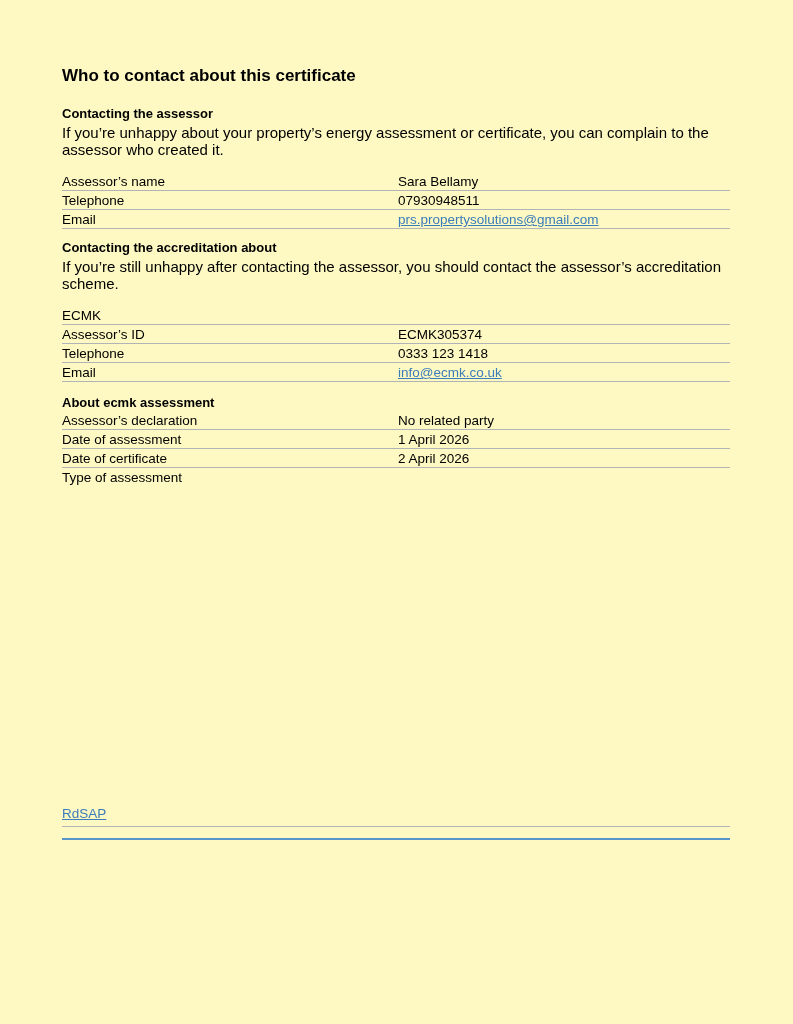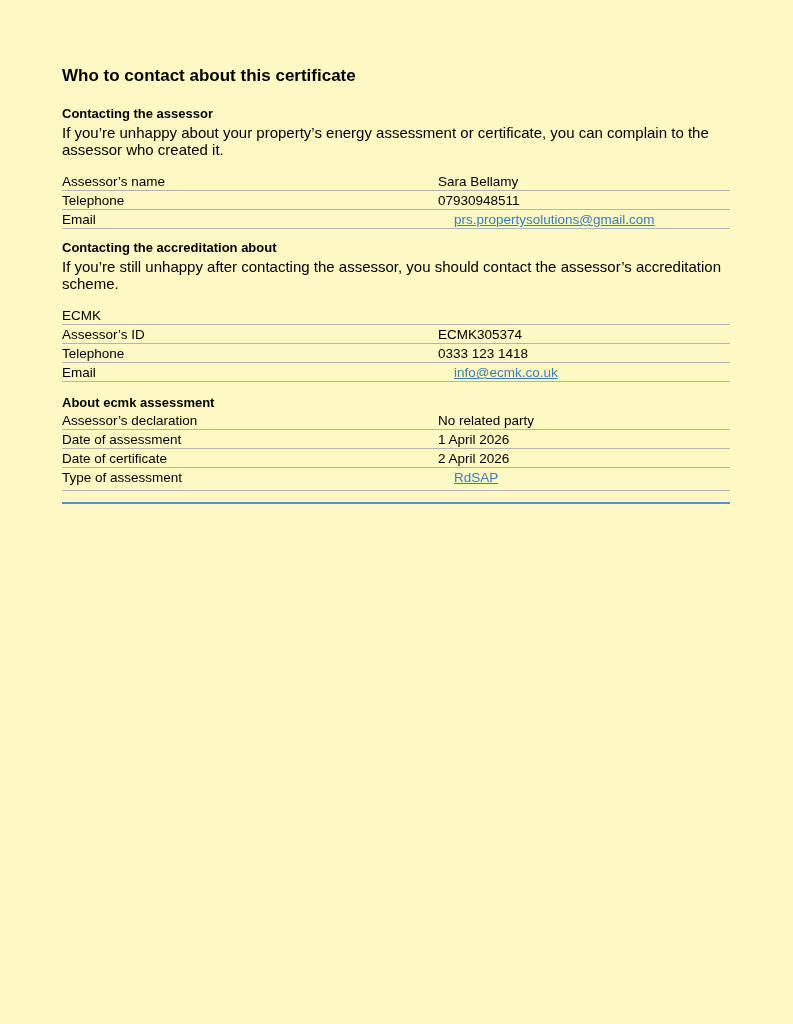--- a/index.html
+++ b/index.html
@@ -46,37 +46,36 @@
   .section-about .rows {
     margin-top: 0;
   }
   .row {
     display: flex;
     align-items: baseline;
     padding: 2px 0 1px 0;
     border-bottom: 1px solid #b1b4b6;
     font-size: 13.5px;
     line-height: 15px;
-    gap: 40px;
   }
   .row .label {
     flex: 0 0 336px;
     width: 336px;
   }
   .row .value {
     flex: 1 1 auto;
   }
   .row.tall {
     padding-bottom: 5px;
+    flex-direction: column;
   }
   a.link {
     color: #3b7cba;
     text-decoration: underline;
     cursor: pointer;
-    margin-left: 16px;
   }
   .blue-divider {
     border: none;
     height: 2px;
     background: #5694ca;
     margin: 11px 0 0 0;
     width: 100%;
   }
 </style>
 </head>

